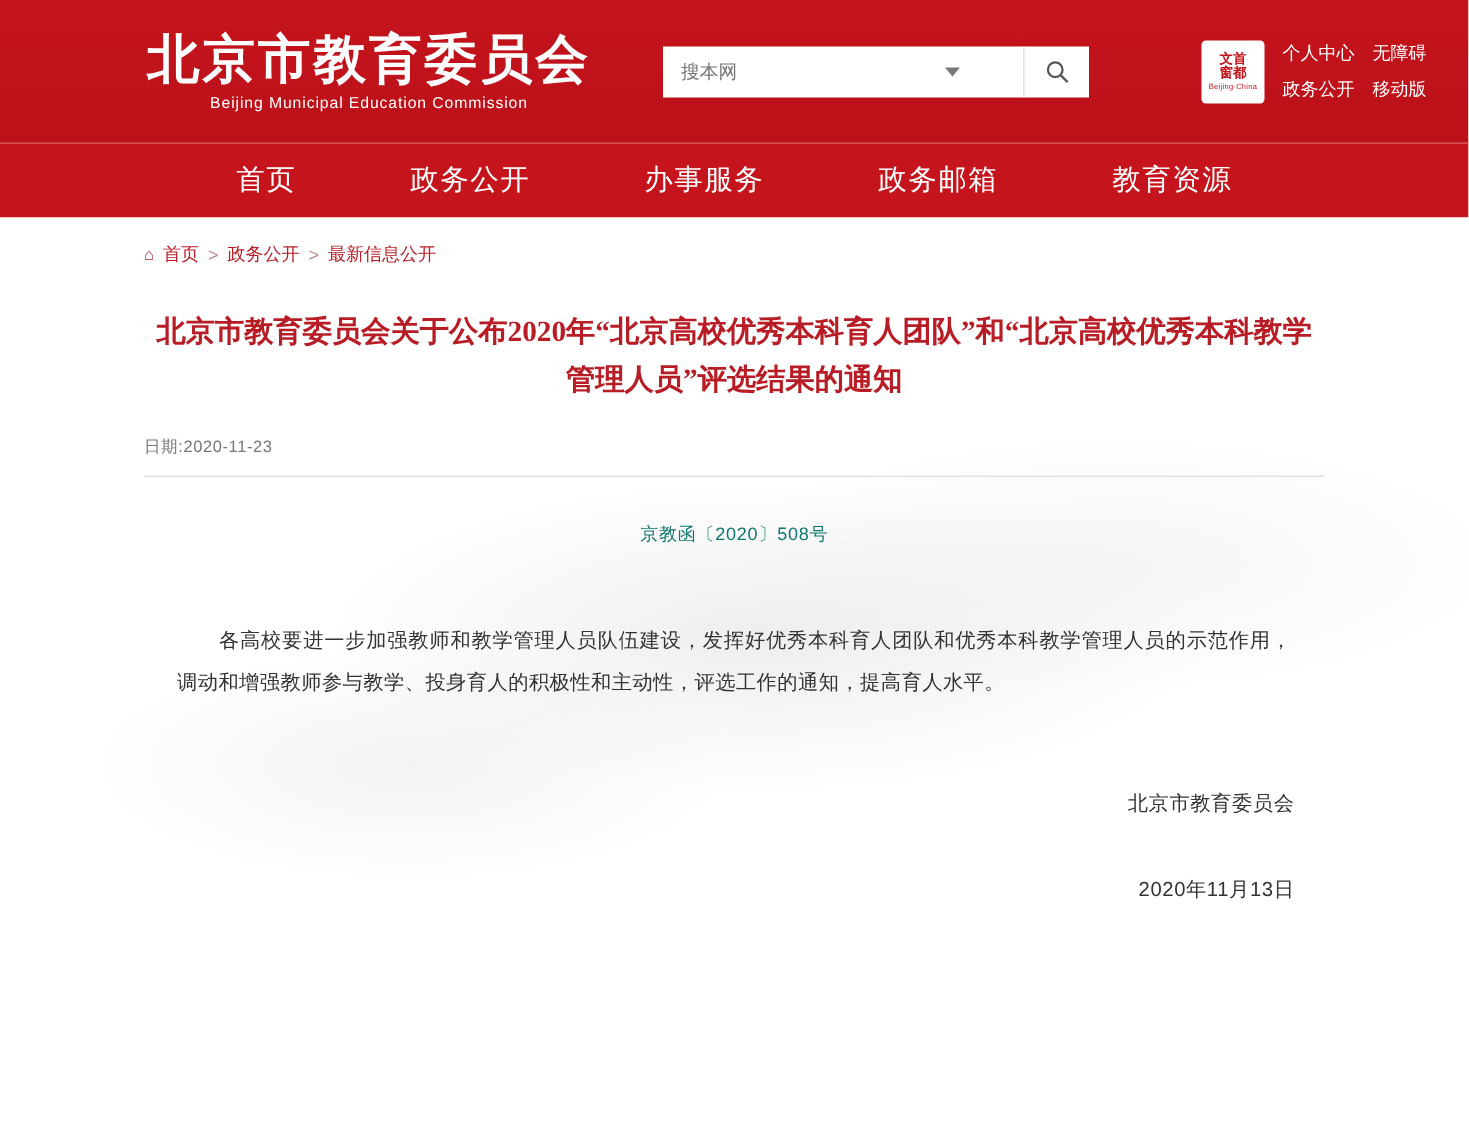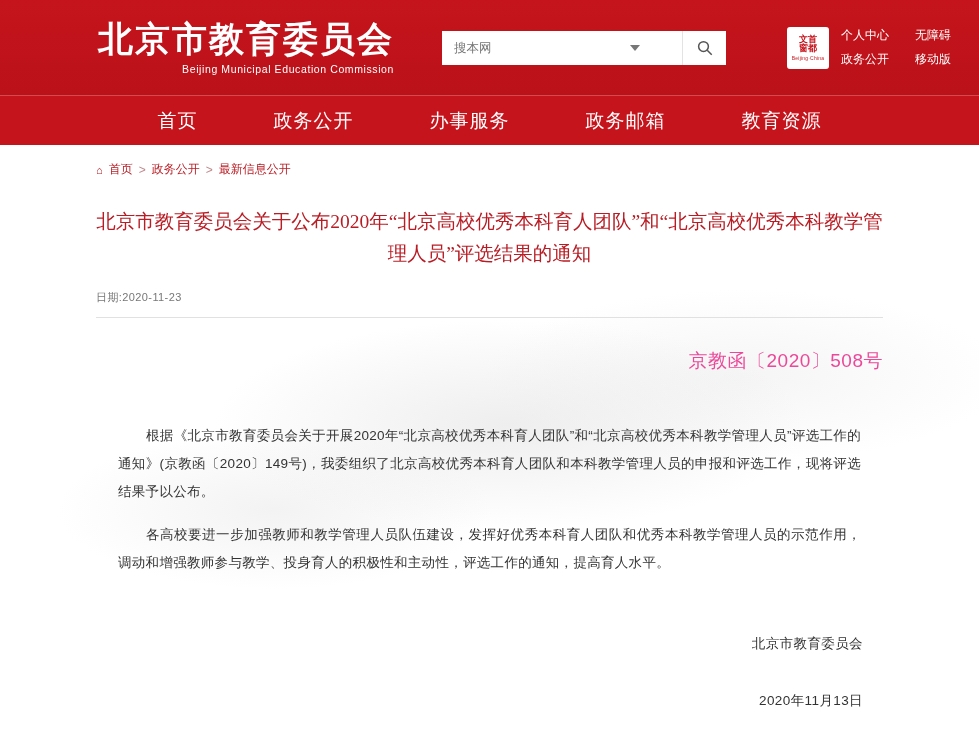--- a/index.html
+++ b/index.html
@@ -34,21 +34,21 @@
     font-size: 35px;
     font-weight: bold;
     letter-spacing: 2px;
     line-height: 1.15;
     white-space: nowrap;
     font-family: "Liberation Serif", serif;
   }
   .logo-en {
     font-size: 10.5px;
     letter-spacing: 0.6px;
-    text-align: right;
+    text-align: center;
     margin-top: 3px;
     white-space: nowrap;
   }
 
   .search-wrap {
     margin-left: 48px;
     display: flex;
     align-items: center;
     height: 34px;
   }
@@ -134,21 +134,21 @@
     letter-spacing: 0.2px;
     white-space: nowrap;
   }
   .header-links {
     display: flex;
     flex-direction: column;
     gap: 7px;
     color: #fff;
     font-size: 12px;
   }
-  .header-links-row { display: flex; gap: 26px; }
+  .header-links-row { display: flex; gap: 12px; }
   .header-links a { color: #fff; text-decoration: none; white-space: nowrap; }
 
   
   .nav {
     height: 50px;
     background: #c5141c;
     border-top: 1px solid #d34a50;
     display: flex;
     align-items: center;
     justify-content: center;
@@ -194,40 +194,40 @@
   .breadcrumb a { color: #b81c24; text-decoration: none; }
 
   .article {
     position: relative;
     padding: 0 96px;
   }
   .article-title {
     text-align: center;
     font-size: 19.5px;
     color: #b81c24;
-    font-weight: normal;
+    font-weight: bold;
     line-height: 1.65;
     margin: 28px 0 0 0;
     font-family: "Liberation Serif", serif;
   }
   .article-date {
     font-size: 11px;
     color: #777;
     margin-top: 20px;
     letter-spacing: 0.4px;
   }
   .divider {
     height: 1px;
     background: #e1e1e1;
     margin: 12px 0 0 0;
   }
   .doc-number {
-    text-align: right;
-    font-size: 19px;
-    color: #ec4899;
+    text-align: center;
+    font-size: 12px;
+    color: #0f766e;
     margin-top: 30px;
     letter-spacing: 0.5px;
   }
   .doc-body { margin-top: 48px; padding: 0 22px; }
   .salutation {
     font-size: 13.5px;
     color: #333;
     letter-spacing: 0.4px;
   }
   .para {
@@ -318,21 +318,20 @@
   </div>
 
   <div class="article">
     <h1 class="article-title">北京市教育委员会关于公布2020年“北京高校优秀本科育人团队”和“北京高校优秀本科教学管理人员”评选结果的通知</h1>
     <div class="article-date">日期:2020-11-23</div>
     <div class="divider"></div>
 
     <div class="doc-number">京教函〔2020〕508号</div>
 
     <div class="doc-body">
-      <p class="para">根据《北京市教育委员会关于开展2020年“北京高校优秀本科育人团队”和“北京高校优秀本科教学管理人员”评选工作的通知》(京教函〔2020〕149号)，我委组织了北京高校优秀本科育人团队和本科教学管理人员的申报和评选工作，现将评选结果予以公布。</p>
       <p class="para">各高校要进一步加强教师和教学管理人员队伍建设，发挥好优秀本科育人团队和优秀本科教学管理人员的示范作用，调动和增强教师参与教学、投身育人的积极性和主动性，评选工作的通知，提高育人水平。</p>
     </div>
 
     <div class="signature">
       <div>北京市教育委员会</div>
       <div class="sig-date">2020年11月13日</div>
     </div>
 
   </div>
 </div>

